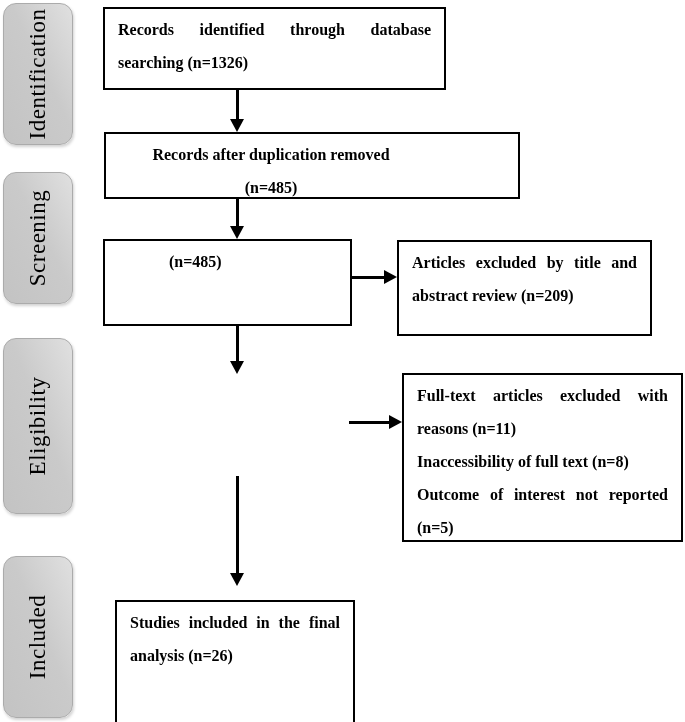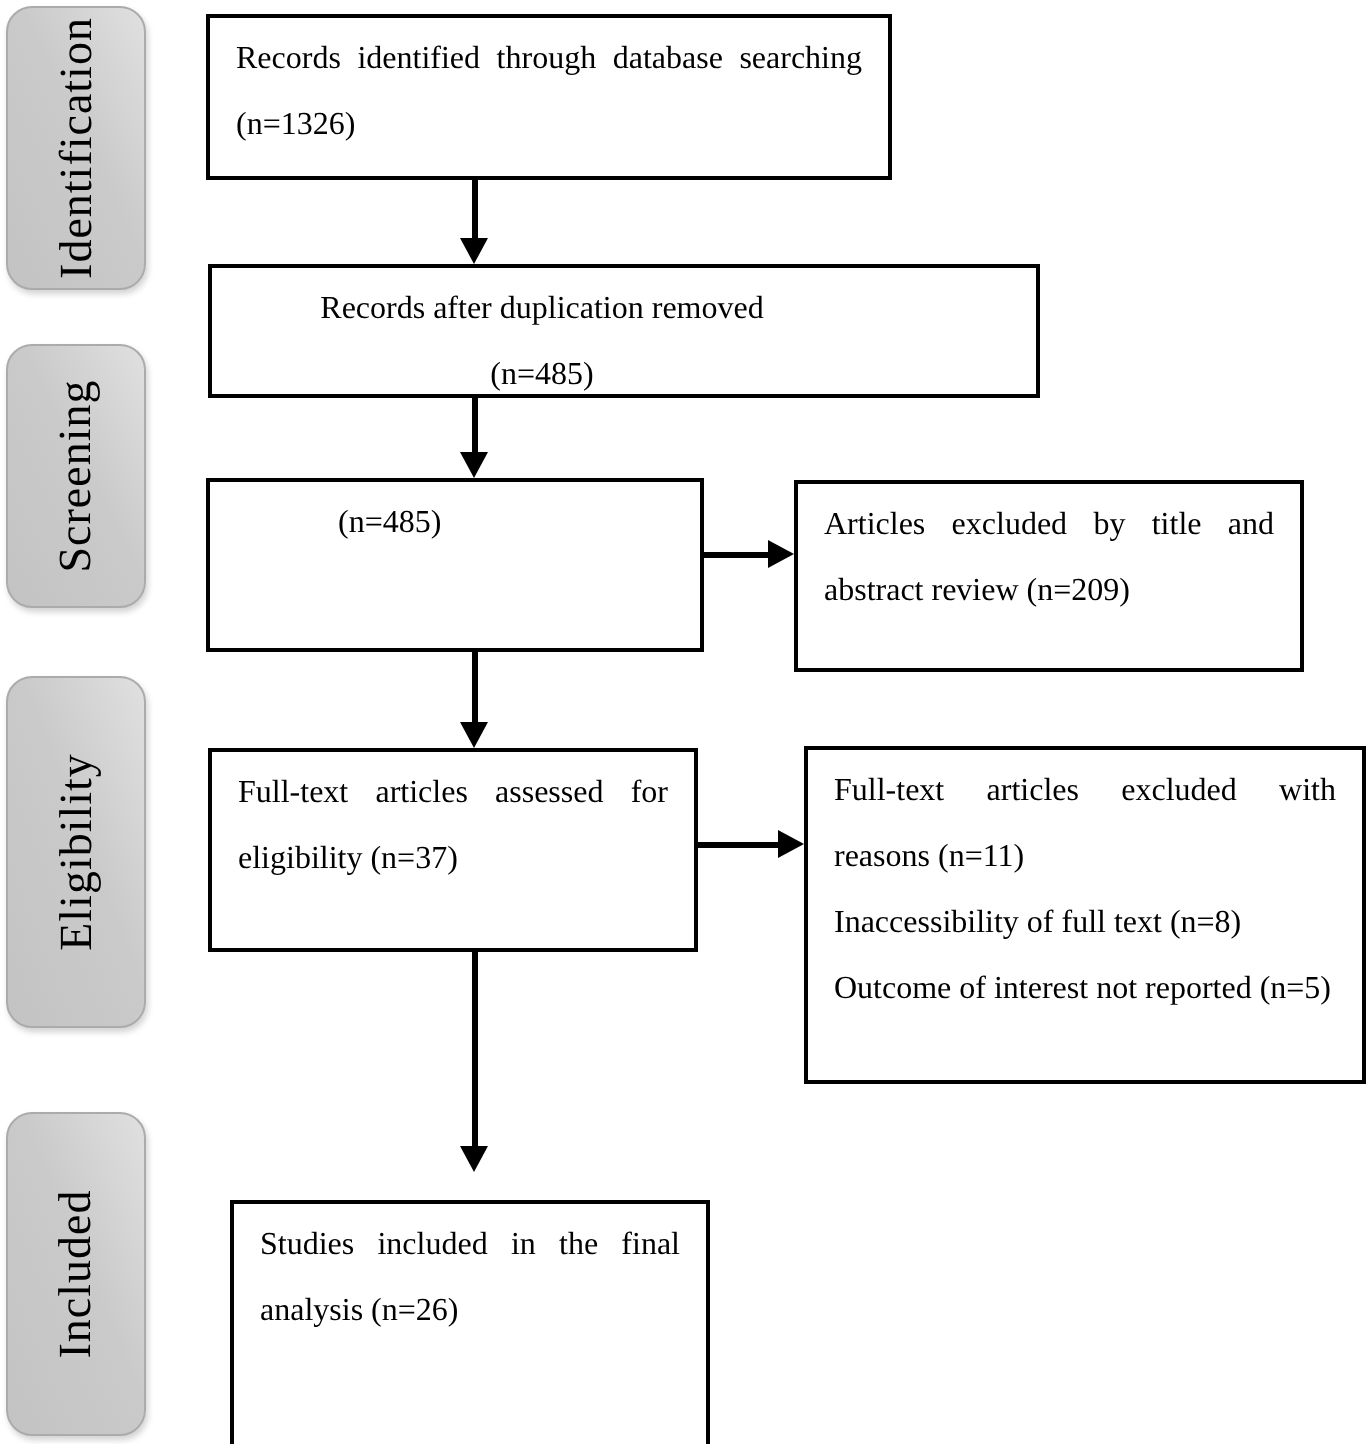--- a/index.html
+++ b/index.html
@@ -40,20 +40,21 @@
   .stage-included       { top: 556px; height: 162px; }
 
   
   .fbox {
     position: absolute;
     background: #ffffff;
     border: 2px solid #000000;
     font-size: 16px;
     line-height: 33px;
     padding: 4px 13px;
+    font-weight: bold;
   }
   .just { text-align: justify; }
   .box-identified  { left: 103px; top: 7px;   width: 343px; height: 83px;  }
   .box-dedup       { left: 104px; top: 132px; width: 416px; height: 67px; text-align: center; padding-right: 95px; }
   .box-screening   { left: 103px; top: 239px; width: 249px; height: 87px;  }
   .box-screening .count-line { padding-left: 51px; }
   .box-title-abs   { left: 397px; top: 240px; width: 255px; height: 96px;  }
   .box-fulltext    { left: 104px; top: 374px; width: 245px; height: 102px; }
   .box-ft-excluded { left: 402px; top: 373px; width: 281px; height: 169px; }
   .box-included    { left: 115px; top: 600px; width: 240px; height: 129px; }
@@ -102,23 +103,20 @@
   </div>
 
   <div class="fbox box-screening">
     <div class="count-line">(n=485)</div>
   </div>
 
   <div class="fbox box-title-abs just">
     <span>Articles excluded by title and abstract review (n=209)</span>
   </div>
 
-  <div class="fbox box-fulltext just">
-    <span>Full-text articles assessed for eligibility (n=37)</span>
-  </div>
 
   <div class="fbox box-ft-excluded">
     <div class="just">Full-text articles excluded with reasons (n=11)</div>
     <div class="just">Inaccessibility of full text (n=8)</div>
     <div class="just">Outcome of interest not reported (n=5)</div>
   </div>
 
   <div class="fbox box-included just">
     <span>Studies included in the final analysis (n=26)</span>
   </div>

